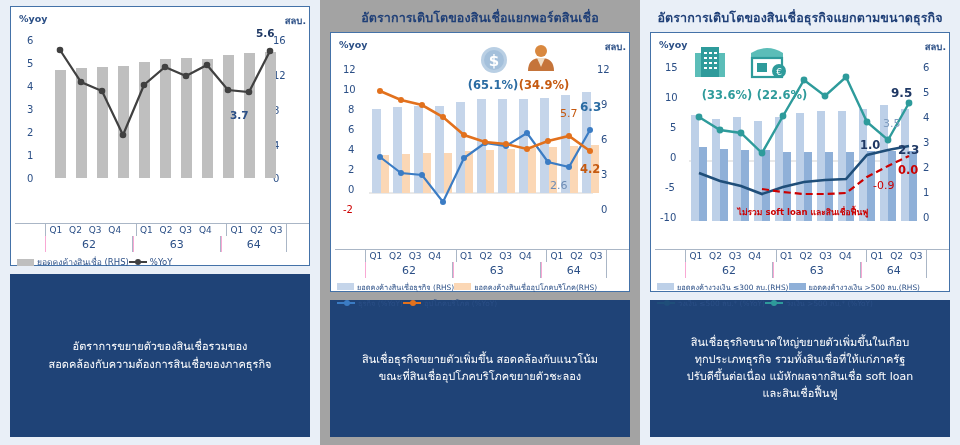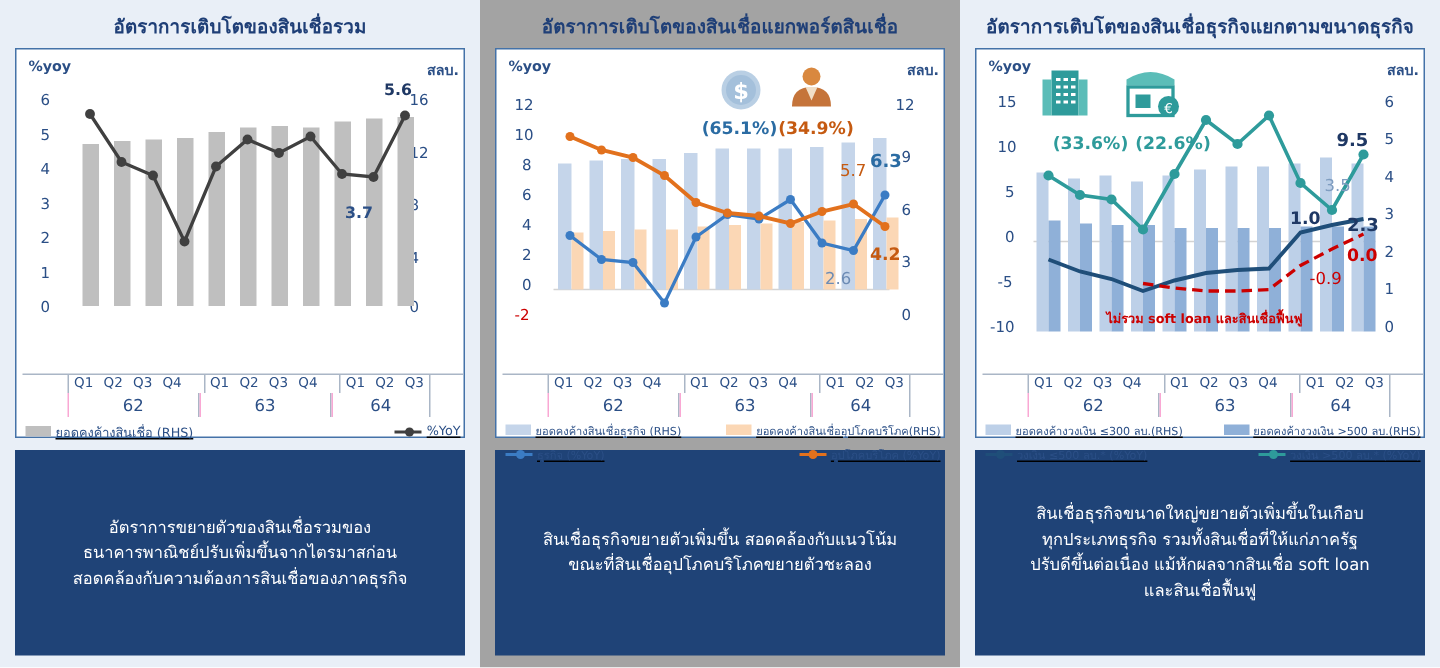--- a/index.html
+++ b/index.html
@@ -60,21 +60,21 @@
     padding:2px 0 1px 0;
   }
   .q-row{display:flex;gap:11px;}
   .q-cell{flex:1;text-align:center;font-size:9px;color:#2b4f86;padding:1px 0;}
   .q-group{display:flex;border-left:1px solid #aab6c6;}
   .q-group:last-child{border-right:1px solid #aab6c6;}
   .legend{
     display:flex;flex-wrap:wrap;justify-content:center;
     gap:4px 10px;padding:3px 2px 1px 2px;
   }
-  .legend-row{display:flex;width:100%;justify-content:space-between;align-items:center;text-decoration:underline;}
+  .legend-row{display:flex;width:100%;justify-content:flex-start;align-items:center;}
   .lg{display:flex;align-items:center;gap:3px;font-size:7.4px;color:#2b4f86;white-space:nowrap;}
   .lg .swatch{width:17px;height:7px;display:inline-block;}
   .lg .lineswatch{width:18px;height:8px;display:inline-block;position:relative;}
   .lg .lineswatch i{position:absolute;left:0;top:3px;width:18px;height:2.2px;display:block;}
   .lg .lineswatch b{position:absolute;left:6.5px;top:1px;width:6px;height:6px;border-radius:50%;display:block;}
   .callout{
     margin-top:8px;
     background:#1f4377;
     color:#ffffff;
     text-align:center;
@@ -87,21 +87,20 @@
   .callout span{display:block;}
   .dlabel{font-size:10.5px;font-weight:bold;}
   .note{font-size:8.5px;font-weight:bold;fill:#cc0000;}
 </style>
 </head>
 <body>
 
 <div class="board">
 
   <div class="panel">
-    <div class="panel-title">อัตราการเติบโตของสินเชื่อรวม</div>
     <div class="chart-card">
       <div class="plot-wrap">
         <div class="axis-unit left">%yoy</div>
         <div class="axis-unit right">สลบ.</div>
         <svg class="chart" width="292" height="212" viewBox="0 0 292 212">
 
           <g font-size="10" fill="#2b4f86" font-family="DejaVu Sans, sans-serif">
             <text x="12" y="33">6</text>
               <text x="12" y="56">5</text>
               <text x="12" y="79">4</text>
@@ -193,21 +192,20 @@
                 <b style="background:#404040"></b>
               </span>
             <span style="font-size:8.5px">%YoY</span>
           </div>
         </div>
       </div>
     </div>
     <div class="callout">
       <div>
         <span>อัตราการขยายตัวของสินเชื่อรวมของ</span>
-        <span>ธนาคารพาณิชย์ปรับเพิ่มขึ้นจากไตรมาสก่อน</span>
         <span>สอดคล้องกับความต้องการสินเชื่อของภาคธุรกิจ</span>
       </div>
     </div>
   </div>
 
   <div class="panel mid">
     <div class="panel-title">อัตราการเติบโตของสินเชื่อแยกพอร์ตสินเชื่อ</div>
     <div class="chart-card">
       <div class="plot-wrap">
         <div class="axis-unit left">%yoy</div>

